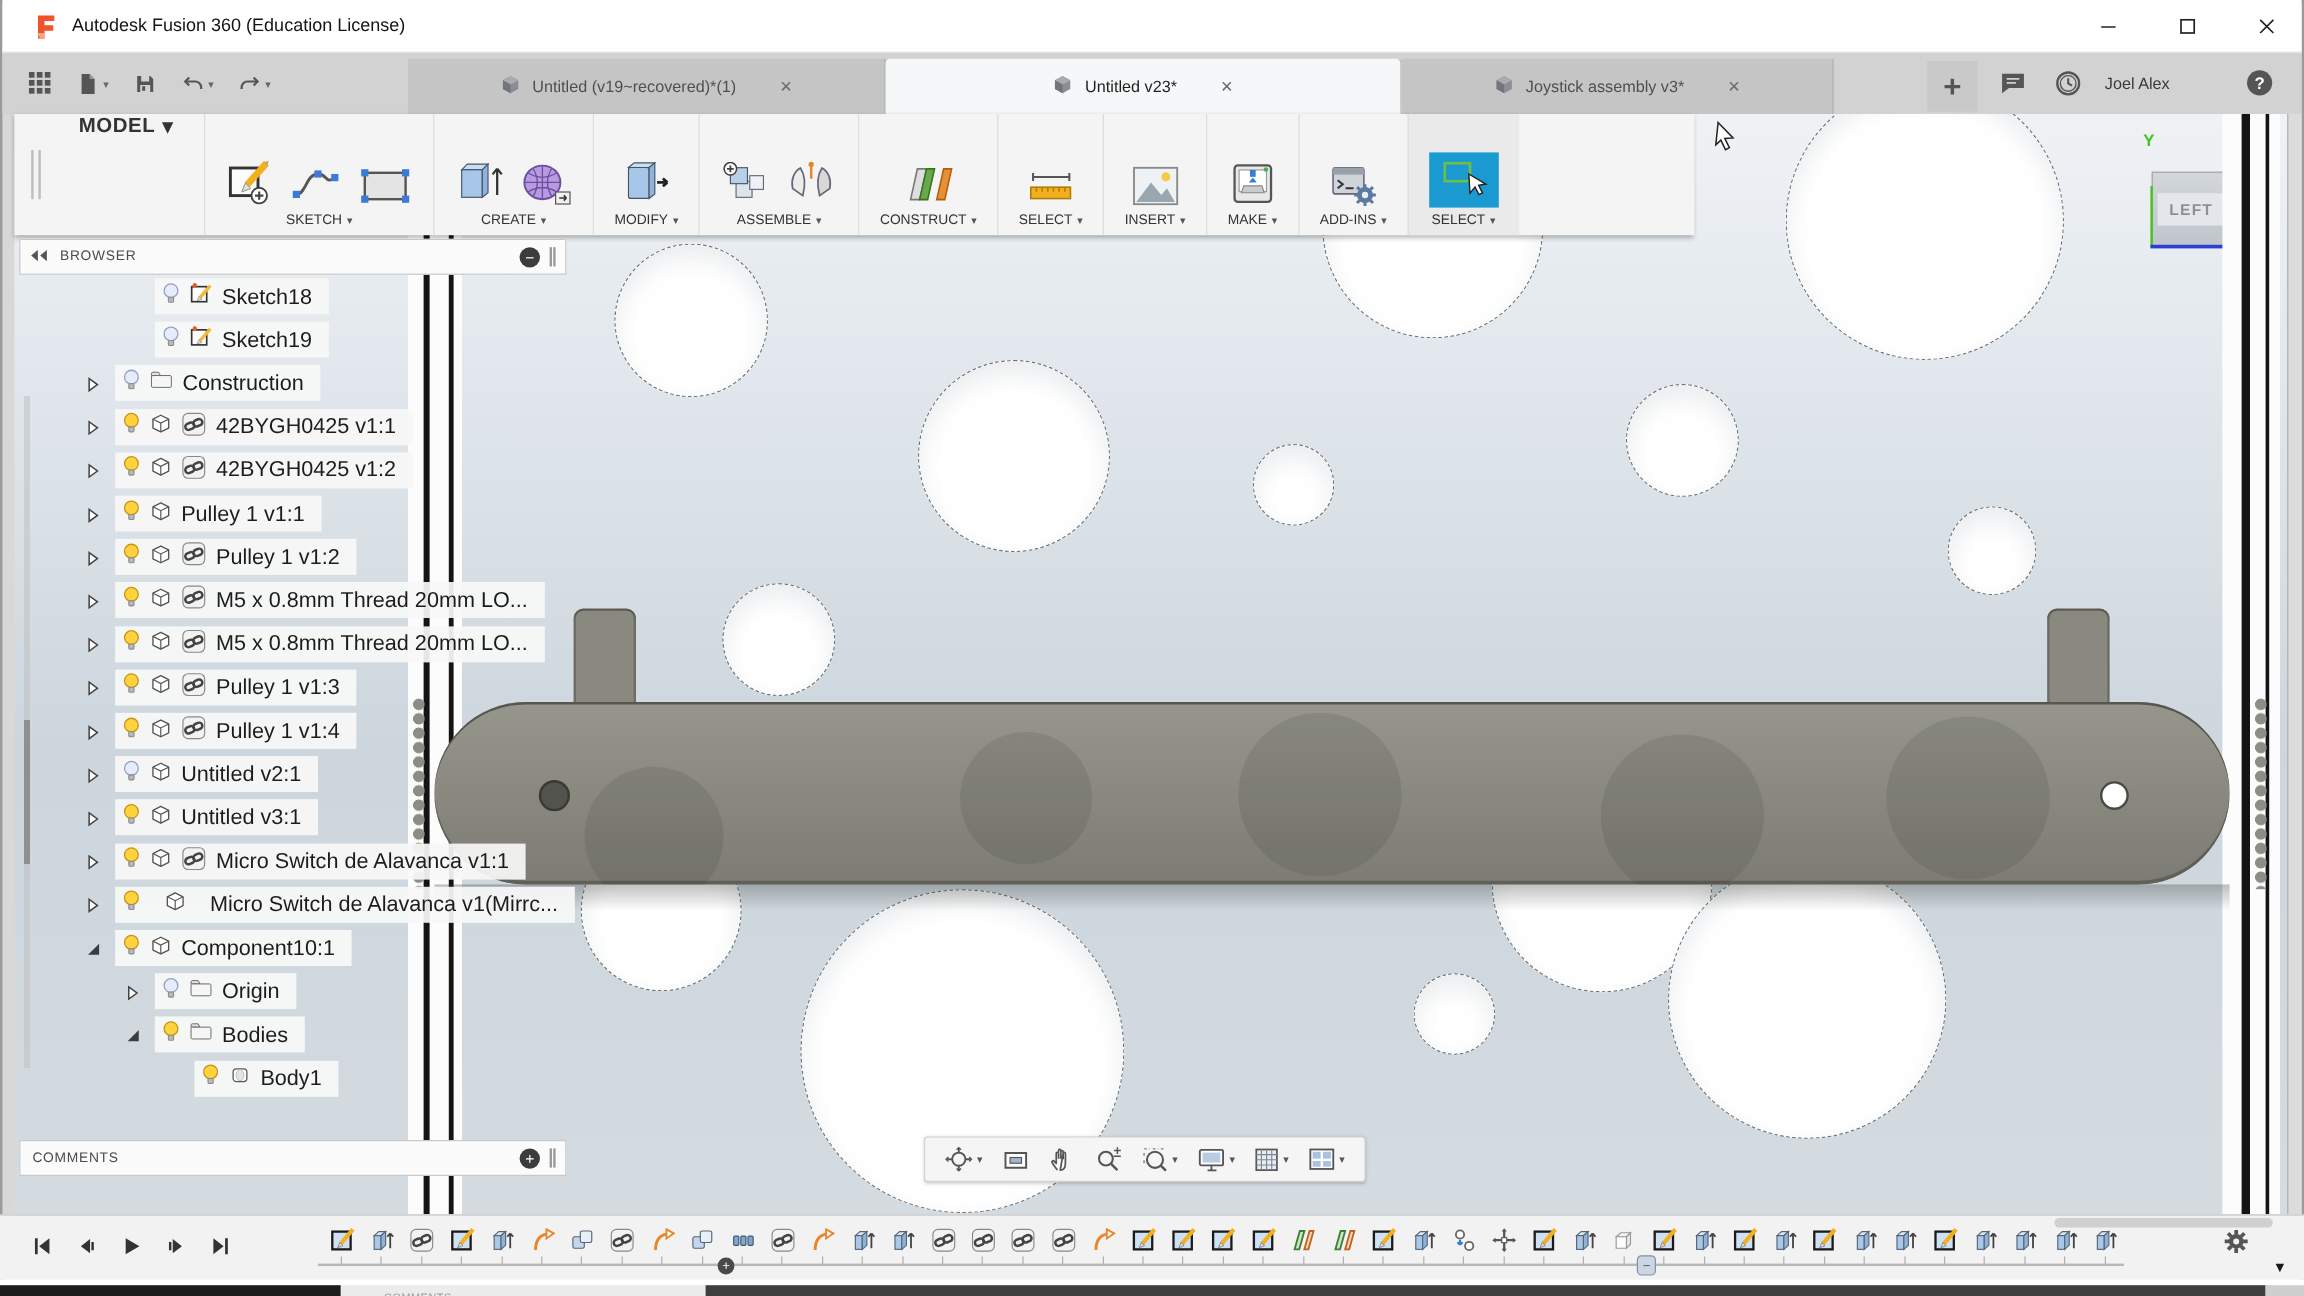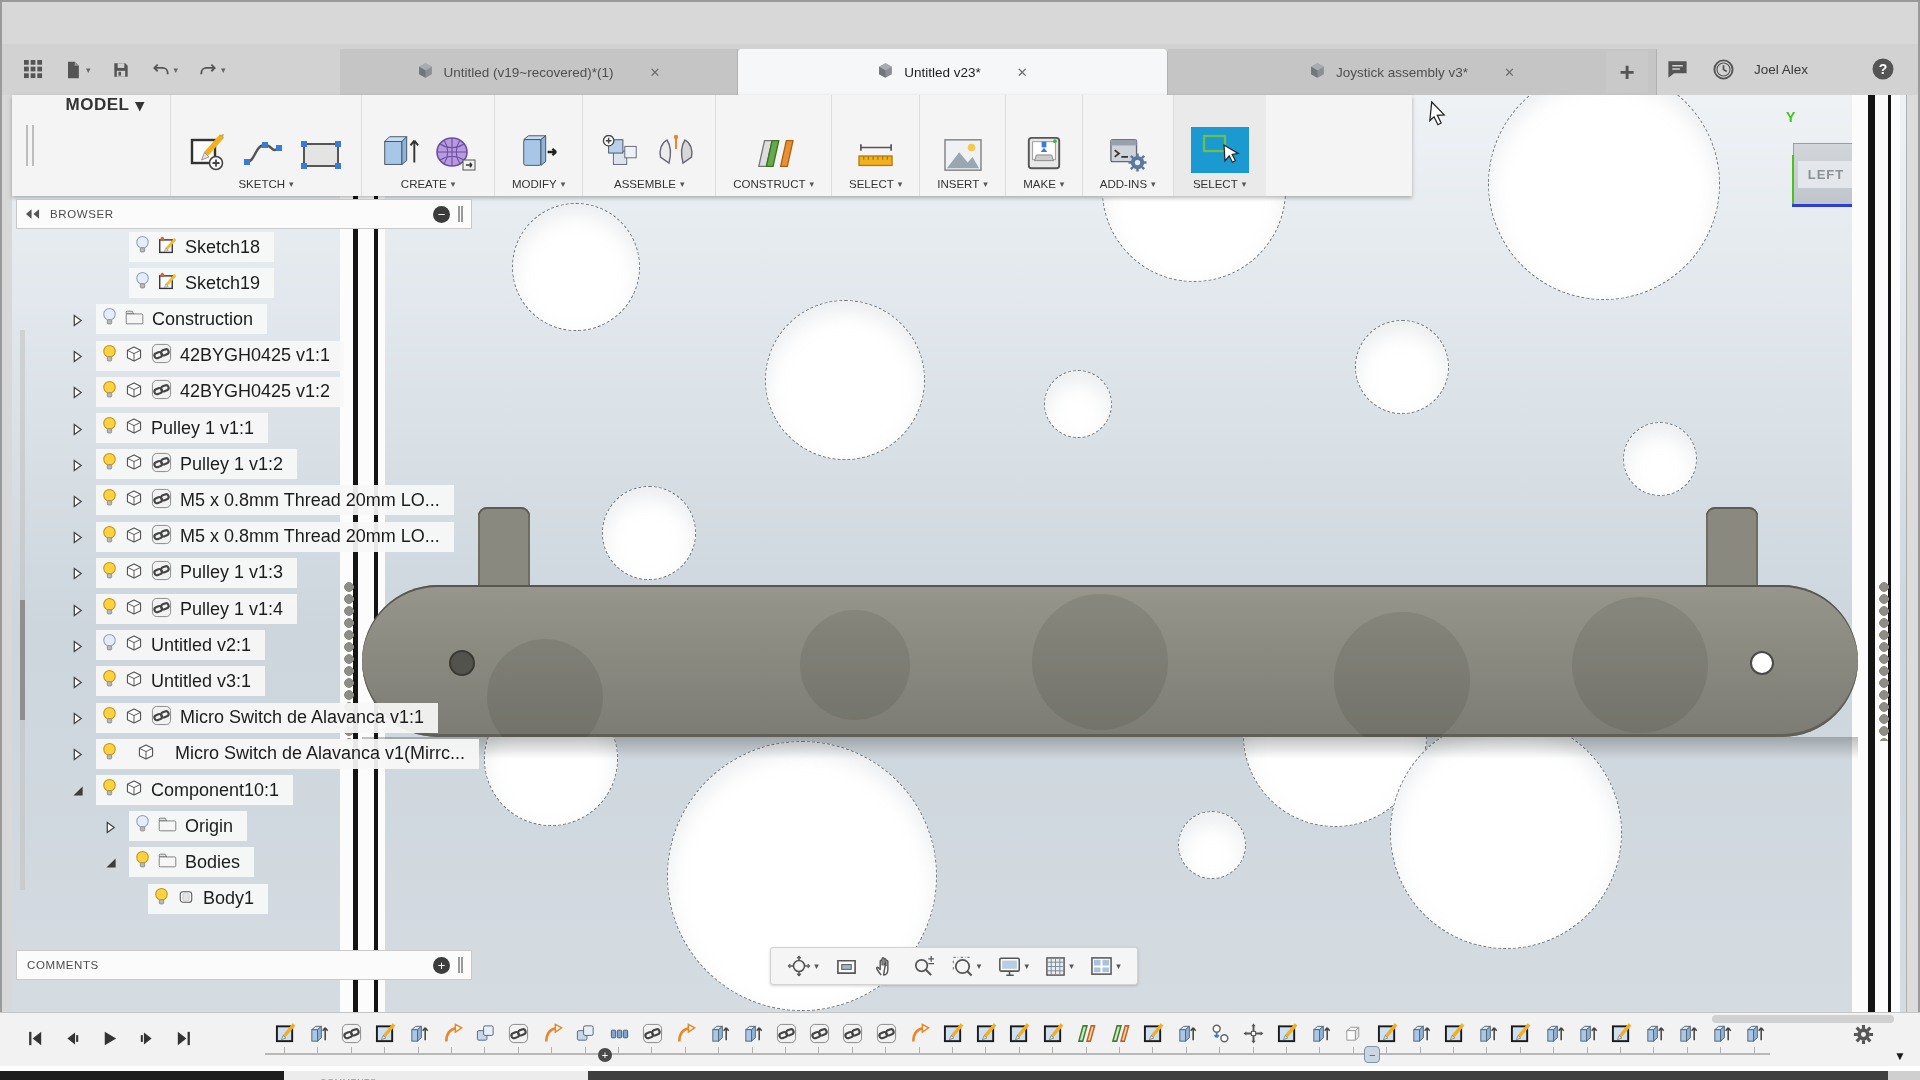--- a/index.html
+++ b/index.html
@@ -108,20 +108,46 @@
   
   .bottomstrip{position:absolute;left:0;right:0;top:1066px;height:14px;background:#fff;}
   .bs-seg{position:absolute;top:5px;height:9px;overflow:hidden;}
   .bs-ghost{font-size:9px;color:#9a9a9a;letter-spacing:.5px;padding-left:36px;}
 </style>
 </head>
 <body>
 
 <div class="screen">
 
+  <div class="titlebar">
+    <span class="logo">
+      <svg viewBox="0 0 22 24" width="20" height="22">
+          <path d="M4 2h15v5h-9v4h8v5h-8v7H4z" fill="#f0522a"></path>
+          <path d="M4 18c0 3 1.6 5 4.5 5H10v-5z" fill="#f8a583"></path>
+        </svg>
+    </span>
+    <span class="title-text">Autodesk Fusion 360 (Education License)</span>
+    <div class="winbtns">
+      <span class="wbtn">
+          <svg width="14" height="14" viewBox="0 0 14 14">
+            <path d="M1 7.5h12" stroke="#222" stroke-width="1.4"></path>
+          </svg>
+        </span>
+      <span class="wbtn">
+          <svg width="14" height="14" viewBox="0 0 14 14">
+            <rect x="1.5" y="1.5" width="11" height="11" fill="none" stroke="#222" stroke-width="1.4"></rect>
+          </svg>
+        </span>
+      <span class="wbtn">
+          <svg width="14" height="14" viewBox="0 0 14 14">
+            <path d="M1.5 1.5l11 11M12.5 1.5l-11 11" stroke="#222" stroke-width="1.4"></path>
+          </svg>
+        </span>
+    </div>
+  </div>
 
   <div class="tabbar">
     <div class="qat" id="qat">
         <span class="qbtn">
           <svg viewBox="0 0 20 20" width="19" height="19">
             <g fill="#555">
               <rect x="0" y="0" width="5" height="5"></rect>
               <rect x="7" y="0" width="5" height="5"></rect>
               <rect x="14" y="0" width="5" height="5"></rect>
               <rect x="0" y="7" width="5" height="5"></rect>
@@ -175,21 +201,21 @@
         </div>
         <div class="tab active" style="width: 430px;">
           <span><svg viewBox="0 0 20 20" width="17" height="17">
               <path d="M10 1.5l7.5 4.2v8.6L10 18.5l-7.5-4.2V5.7z" fill="#8b8f94"></path>
               <path d="M10 1.5l7.5 4.2L10 9.9 2.5 5.7z" fill="#a8acb1"></path>
               <path d="M10 9.9v8.6l-7.5-4.2V5.7z" fill="#72767b"></path>
             </svg></span>
           <span class="tab-label">Untitled v23*</span>
           <span class="tab-x">✕</span>
         </div>
-        <div class="tab" style="width: 489px;">
+        <div class="tab" style="width: 360px;">
           <span><svg viewBox="0 0 20 20" width="17" height="17">
               <path d="M10 1.5l7.5 4.2v8.6L10 18.5l-7.5-4.2V5.7z" fill="#8b8f94"></path>
               <path d="M10 1.5l7.5 4.2L10 9.9 2.5 5.7z" fill="#a8acb1"></path>
               <path d="M10 9.9v8.6l-7.5-4.2V5.7z" fill="#72767b"></path>
             </svg></span>
           <span class="tab-label">Joystick assembly v3*</span>
           <span class="tab-x">✕</span>
         </div>
       </div>
     <div class="plusbtn">+</div>
@@ -810,21 +836,21 @@
         <span><svg viewBox="0 0 16 22" width="15" height="20">
             <circle cx="8" cy="8" r="6.3" fill="#ffd23e" stroke="#c49616" stroke-width="1.2"></circle>
             <rect x="5.6" y="14" width="4.8" height="4.6" rx="1.2" fill="#b9b9b9" stroke="#8a8a8a"></rect>
           </svg></span>
         <span><svg viewBox="0 0 24 19" width="19" height="15">
             <path d="M1.5 5 1.5 3A1.5 1.5 0 0 1 3 1.5h6l2 3.5z" fill="#e2e2e2" stroke="#666"></path>
             <rect x="1.5" y="5" width="21" height="12.5" rx="1.5" fill="#f6f6f6" stroke="#666"></rect>
           </svg></span>
         <span class="brow-label">Bodies</span>
       </div>
-      <div class="brow" style="left: 148px; top: 883.6px;">
+      <div class="brow" style="left: 162px; top: 883.6px;">
         <span><svg viewBox="0 0 16 22" width="15" height="20">
             <circle cx="8" cy="8" r="6.3" fill="#ffd23e" stroke="#c49616" stroke-width="1.2"></circle>
             <rect x="5.6" y="14" width="4.8" height="4.6" rx="1.2" fill="#b9b9b9" stroke="#8a8a8a"></rect>
           </svg></span>
         <span><svg viewBox="0 0 22 22" width="18" height="18">
             <rect x="4" y="4.5" width="14" height="13" rx="3.5" fill="#fff" stroke="#555" stroke-width="1.3"></rect>
             <ellipse cx="11" cy="11" rx="4" ry="5.5" fill="#e4e4e4" stroke="#bbb"></ellipse>
           </svg></span>
         <span class="brow-label">Body1</span>
       </div>

